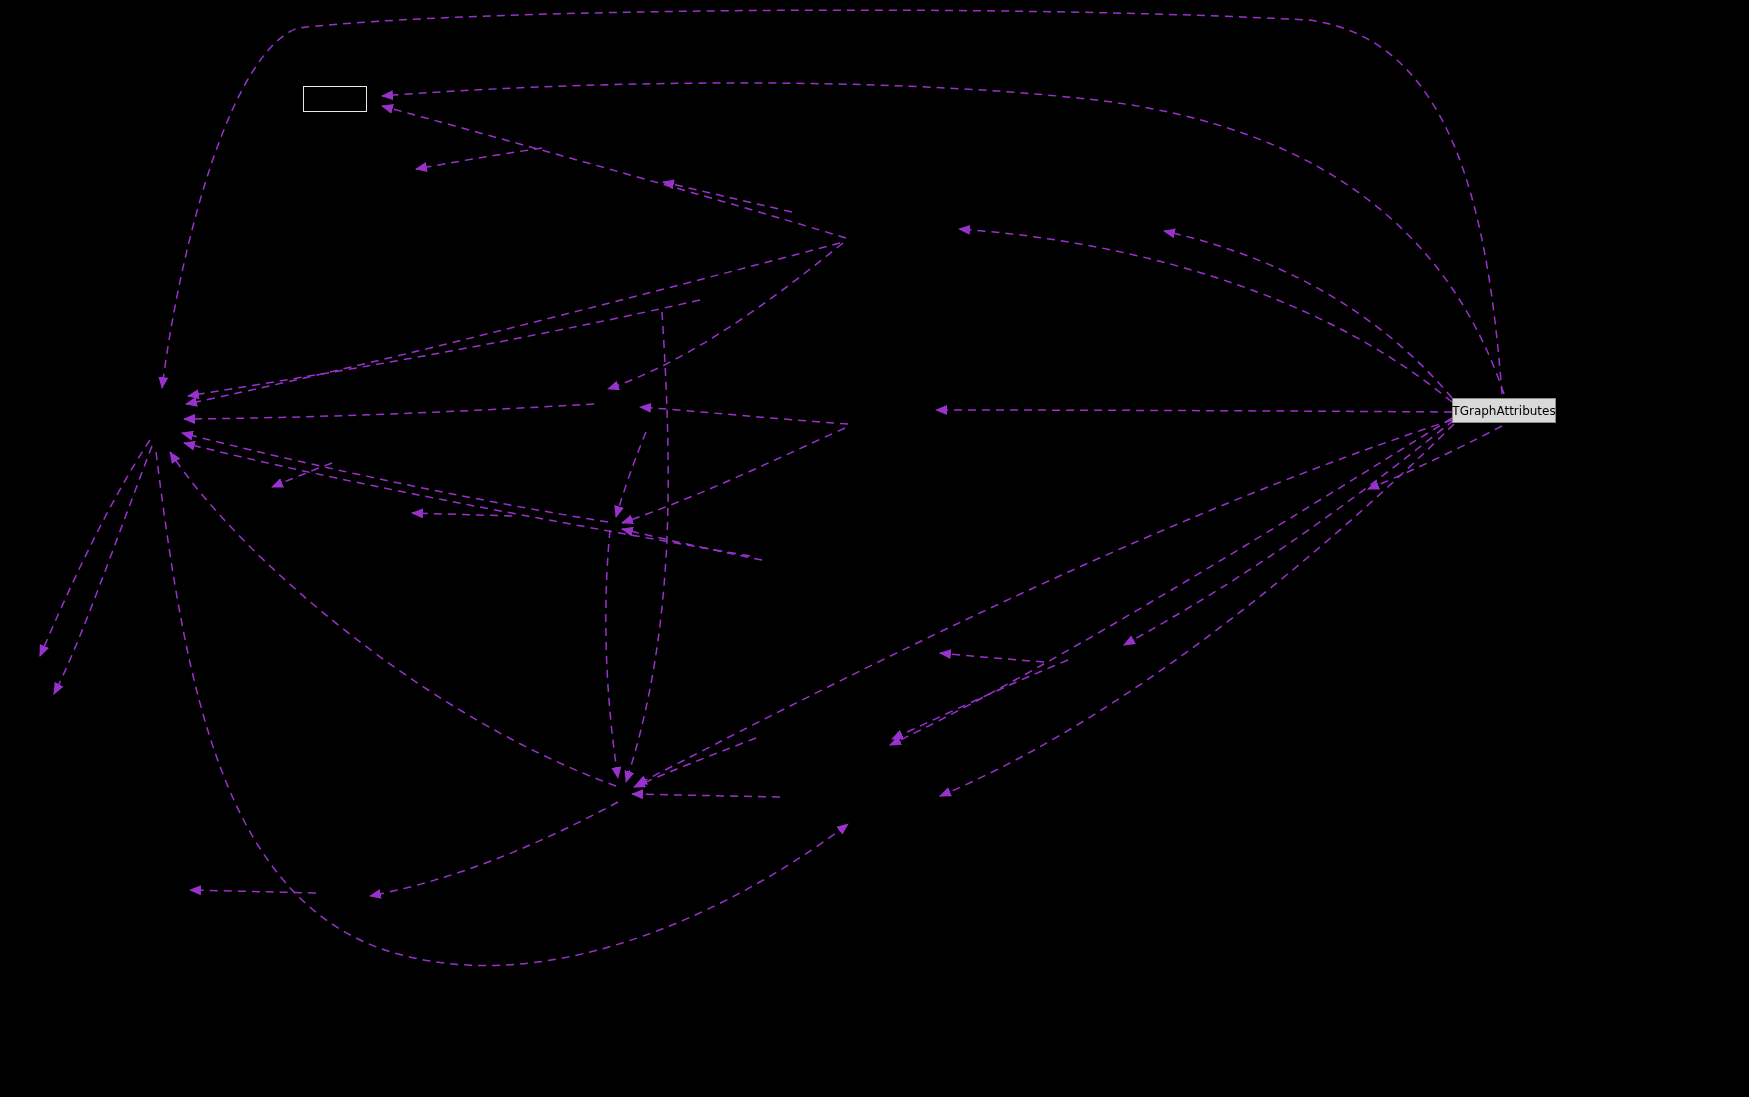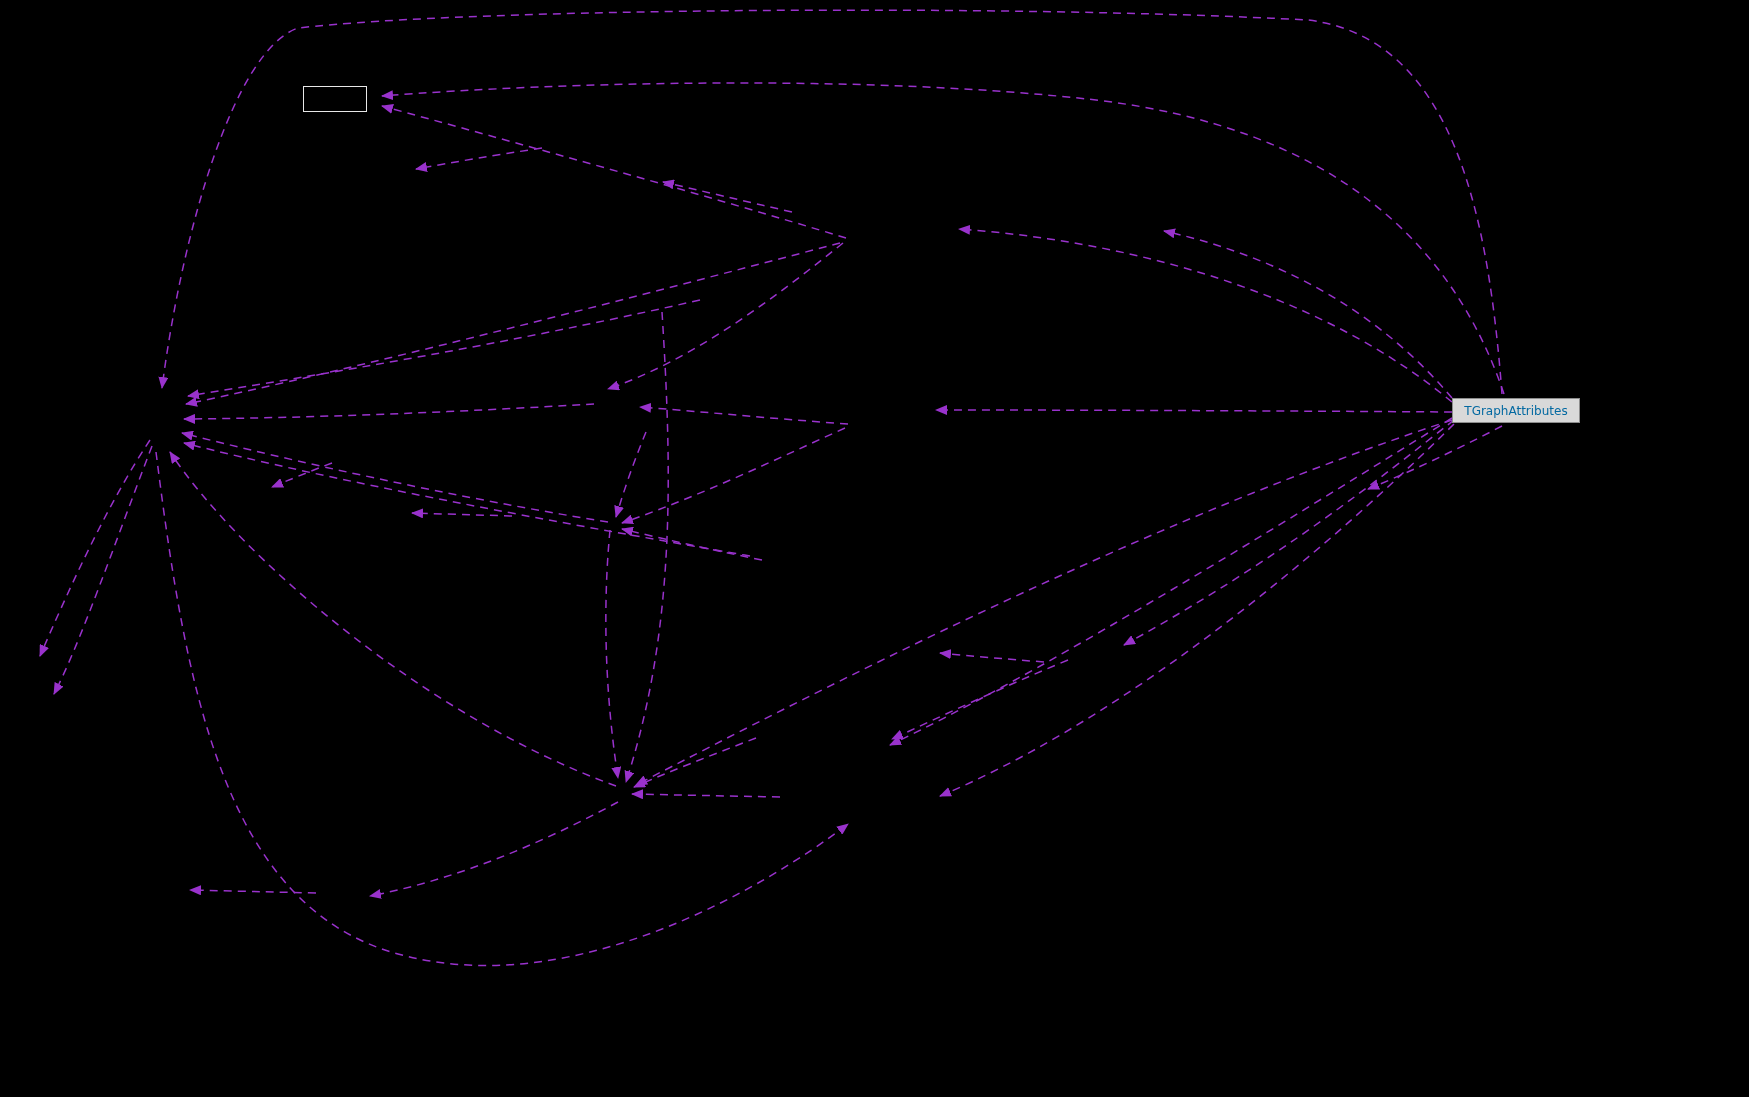--- a/index.html
+++ b/index.html
@@ -34,24 +34,24 @@
     display:flex;
     align-items:center;
     justify-content:center;
   }
   .node-empty{
     left:303px;top:86px;width:64px;height:26px;
     border:1px solid var(--empty-node-border);
     background:transparent;
   }
   .node-tga{
-    left:1452px;top:398px;width:128px;height:25px;
+    left:1452px;top:398px;width:104px;height:25px;
     background:var(--node-fill);
     border:1px solid var(--node-border);
-    color:#0369a1;
+    color:#000000;
   }
 </style>
 </head>
 <body>
 
 <div id="stage">
 
   <svg width="1749" height="1097" viewBox="0 0 1749 1097">
     <defs>
       <marker id="arrowhead" markerUnits="userSpaceOnUse" markerWidth="12" markerHeight="10" refX="11" refY="5" orient="auto">

